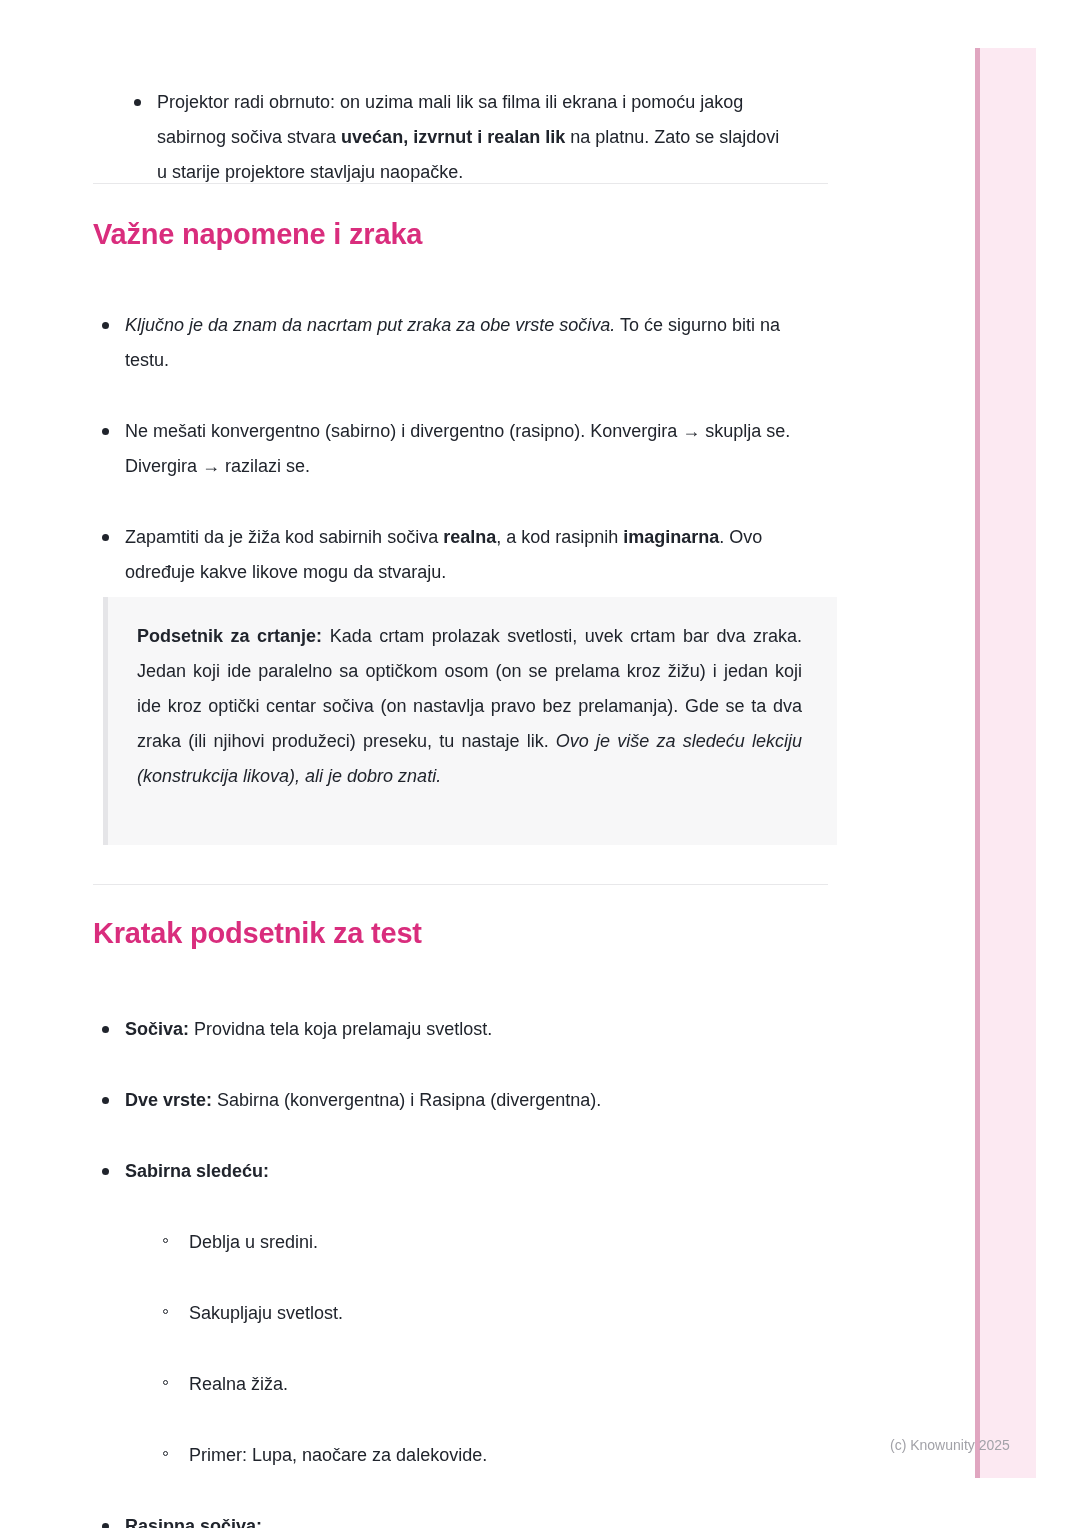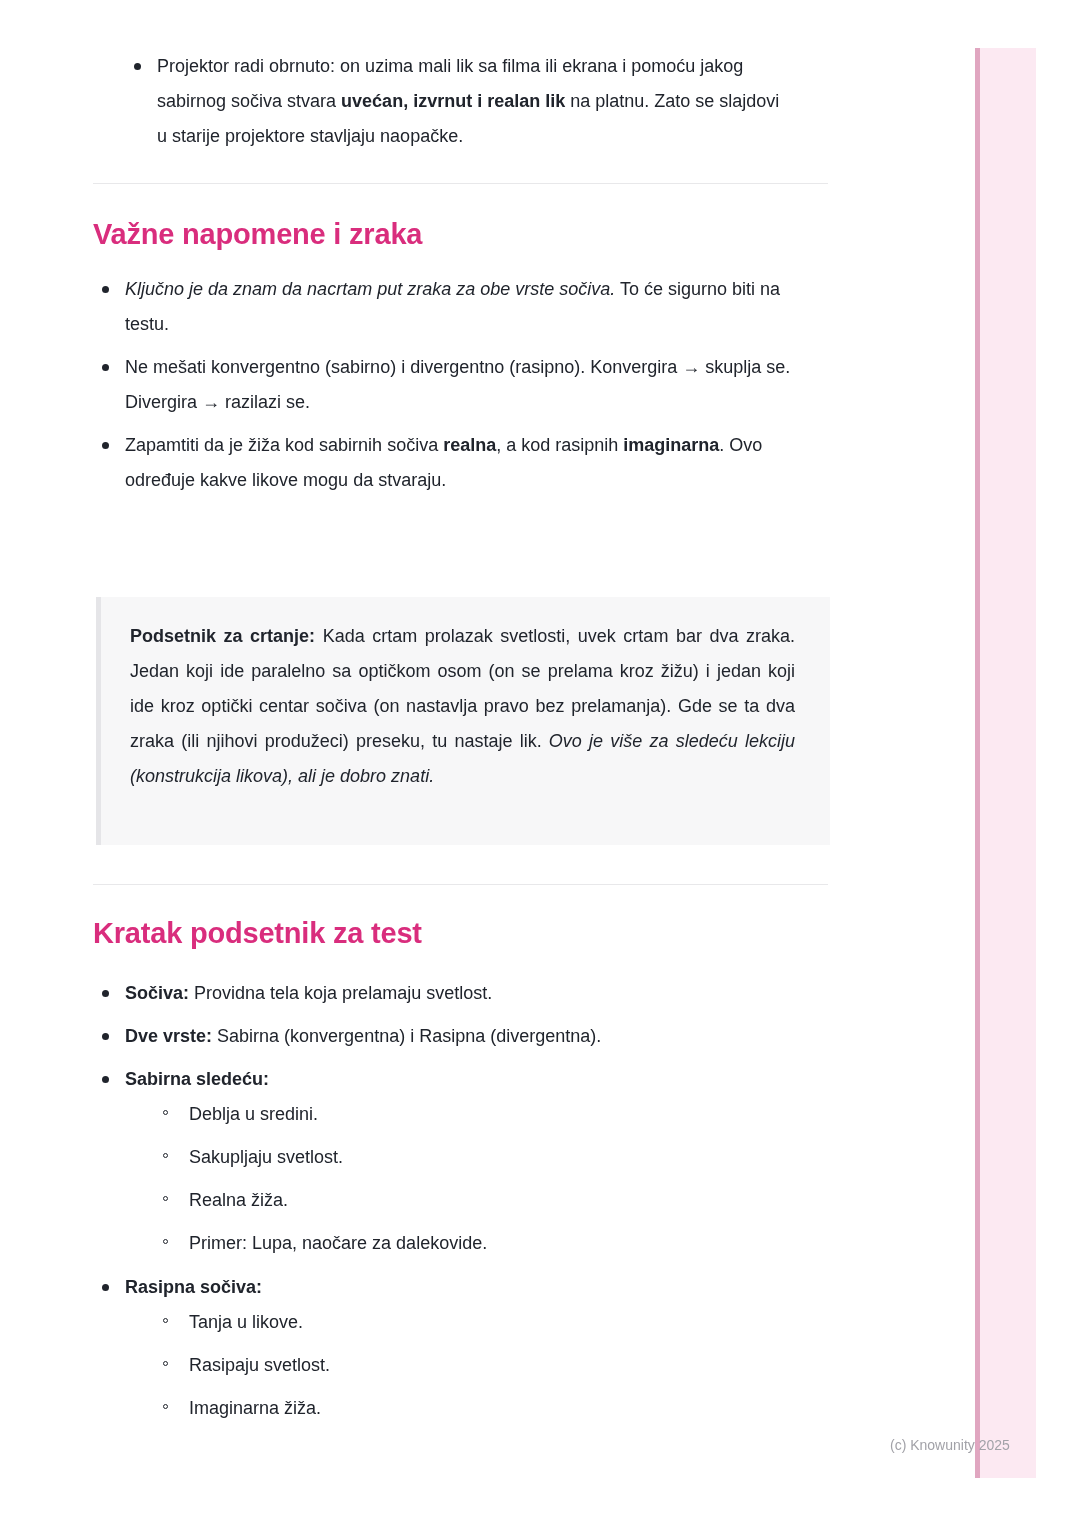--- a/index.html
+++ b/index.html
@@ -13,21 +13,21 @@
     --watermark:#a2a2a8;
   }
   *{margin:0;padding:0;box-sizing:border-box;}
   html,body{width:1080px;height:1528px;background:#ffffff;overflow:hidden;
     font-family:"Liberation Sans","DejaVu Sans",sans-serif;}
   .page{position:relative;width:1080px;height:1528px;background:#ffffff;}
   .content{position:absolute;left:93px;top:0;width:735px;height:1528px;}
 
   ul{list-style:none;}
   .list li{position:relative;padding-left:32px;margin-bottom:8px;
-    font-size:18px;line-height:35px;color:var(--body);}
+    font-size:18px;line-height:35px;color:var(--body);margin-top:36px;}
   .marker-dot{position:absolute;left:9px;top:14px;width:7px;height:7px;
     border-radius:50%;background:var(--body);}
   .marker-circle{position:absolute;left:6px;top:13px;width:5px;height:5px;
     border:1.7px solid var(--body);border-radius:50%;background:transparent;}
   .sublist{margin:0 0 9px 32px;}
   .sublist li{margin-bottom:8px;}
 
   .b{font-weight:700;}
   .i{font-style:italic;}
 
@@ -35,21 +35,21 @@
   .divider{position:absolute;left:0;width:735px;height:1px;background:var(--divider);border:0;}
   .divider-1{top:183px;}
   .divider-2{top:884px;}
   .heading{position:absolute;left:0;font-size:29px;font-weight:700;
     color:var(--accent);letter-spacing:-0.2px;line-height:40px;}
   .heading-notes{top:214px;}
   .heading-summary{top:913px;}
   .notes-list{position:absolute;top:272px;left:0;width:735px;}
   .summary-list{position:absolute;top:976px;left:0;width:735px;}
 
-  .callout{position:absolute;top:597px;left:3px;width:734px;height:248px;
+  .callout{position:absolute;top:597px;left:10px;width:734px;height:248px;
     background:var(--callout-bg);border-left:5px solid var(--callout-border);}
   .callout-text{padding:22px 35px 16px 29px;font-size:18px;line-height:35px;
     color:var(--body);text-align:justify;}
 
   .side-strip{position:absolute;left:975px;top:48px;width:61px;height:1430px;
     background:var(--strip-fill);border-left:5px solid var(--strip-edge);z-index:1;}
   .watermark{position:absolute;left:890px;top:1437px;font-size:14px;
     color:var(--watermark);z-index:2;white-space:nowrap;}
 </style>
 </head>

